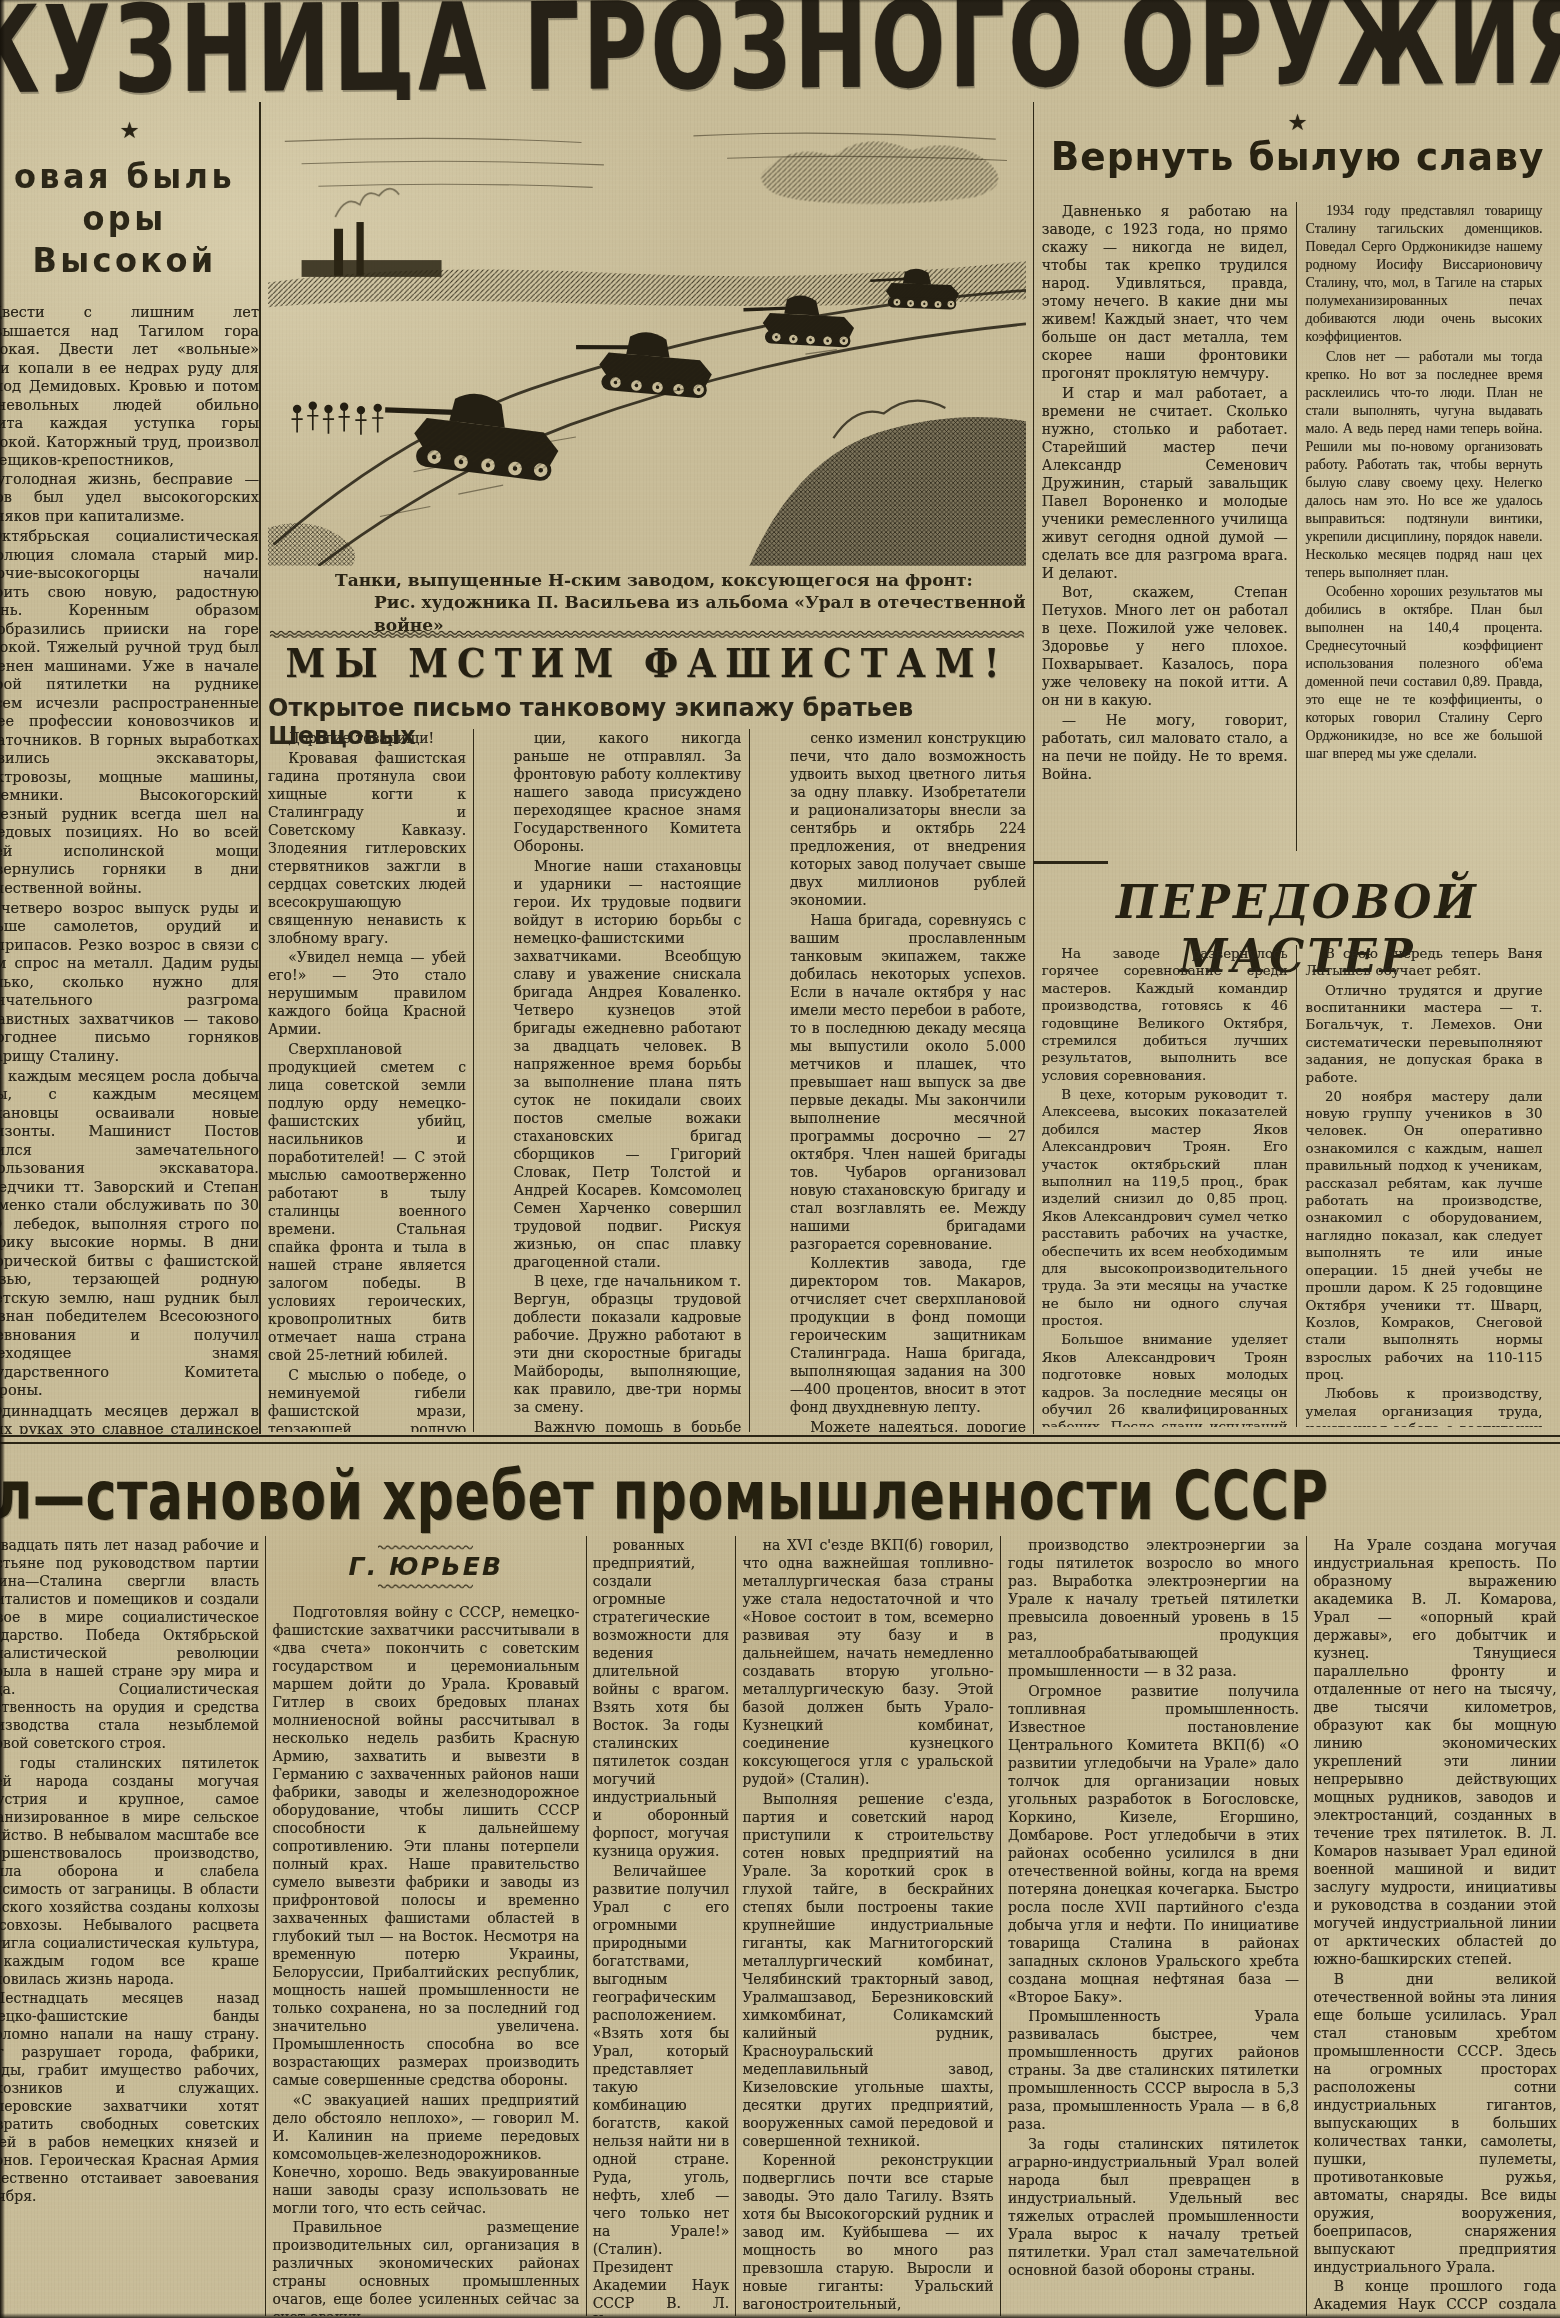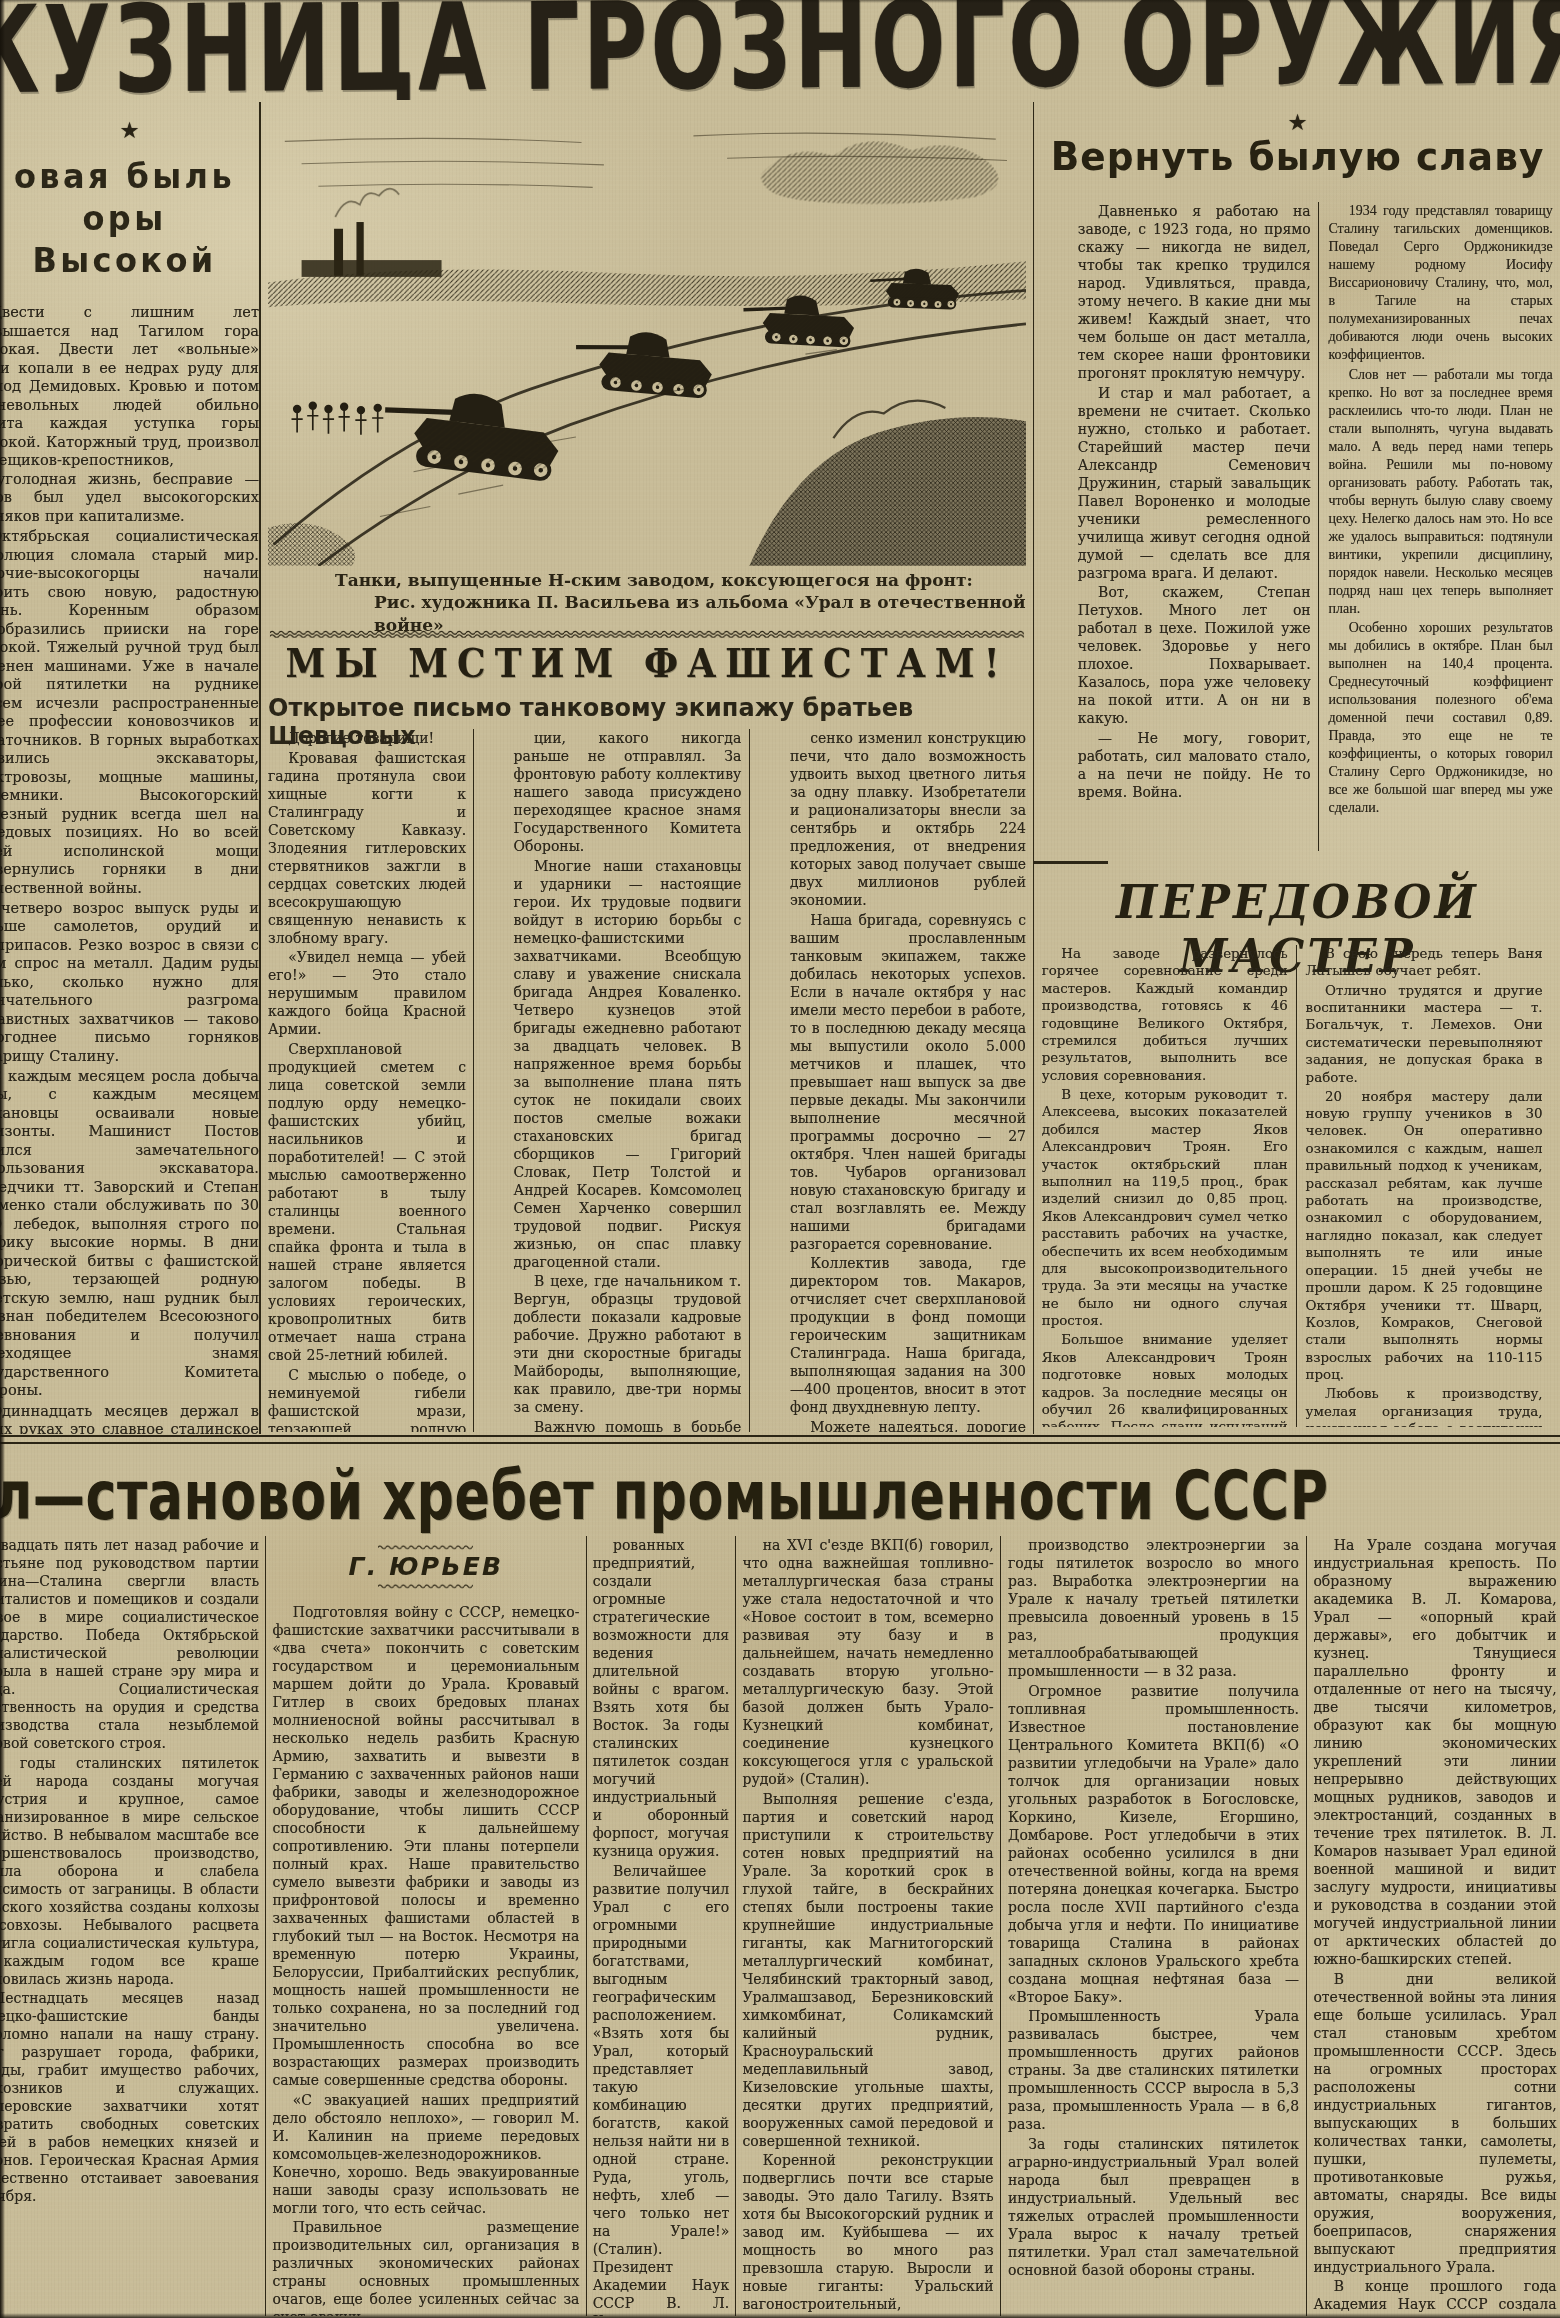--- a/index.html
+++ b/index.html
@@ -68,21 +68,21 @@
   .lcol3{width:255px;padding-left:7.8px;}
 
   
   .right-sec{position:absolute;left:1033px;top:102px;width:527px;height:1332px;border-left:1.7px solid #2e2817;}
   .right-inner{position:relative;width:100%;height:100%;}
   .glory-star{position:absolute;left:0;top:7.8px;width:100%;text-align:center;}
   .glory-head{position:absolute;left:0;top:32px;width:100%;text-align:center;
     font-family:"DejaVu Sans", sans-serif;font-weight:bold;font-size:39px;letter-spacing:1.1px;color:#272212;
     transform:scaleX(.96);}
   .glory-cols{position:absolute;left:7.8px;top:100px;width:511px;height:649px;display:flex;overflow:hidden;}
-  .gcol1{width:246px;padding-right:7.8px;border-right:1.7px solid #2e2817;margin-left:36px;}
+  .gcol1{width:246px;padding-right:7.8px;border-right:1.7px solid #2e2817;}
   .gcol2{width:237px;padding-left:9px;font-family:Liberation Serif, serif;}
 
   .master-rule{position:absolute;left:0;top:759px;width:74px;height:2.8px;background:#2c2616;}
   .master-head{position:absolute;left:0;top:773px;width:100%;text-align:center;
     font-family:"DejaVu Serif", serif;font-style:italic;font-weight:bold;font-size:46px;letter-spacing:3.4px;color:#262112;
     transform:scaleX(.95);}
   .master-cols{position:absolute;left:7.8px;top:843px;width:511px;height:482px;display:flex;overflow:hidden;}
   .master-cols .bodytext{font-size:13.4px;line-height:17.4px;}
   .mcol1{width:246px;padding-right:7.8px;border-right:1.7px solid #2e2817;}
   .mcol2{width:237px;padding-left:9px;}

